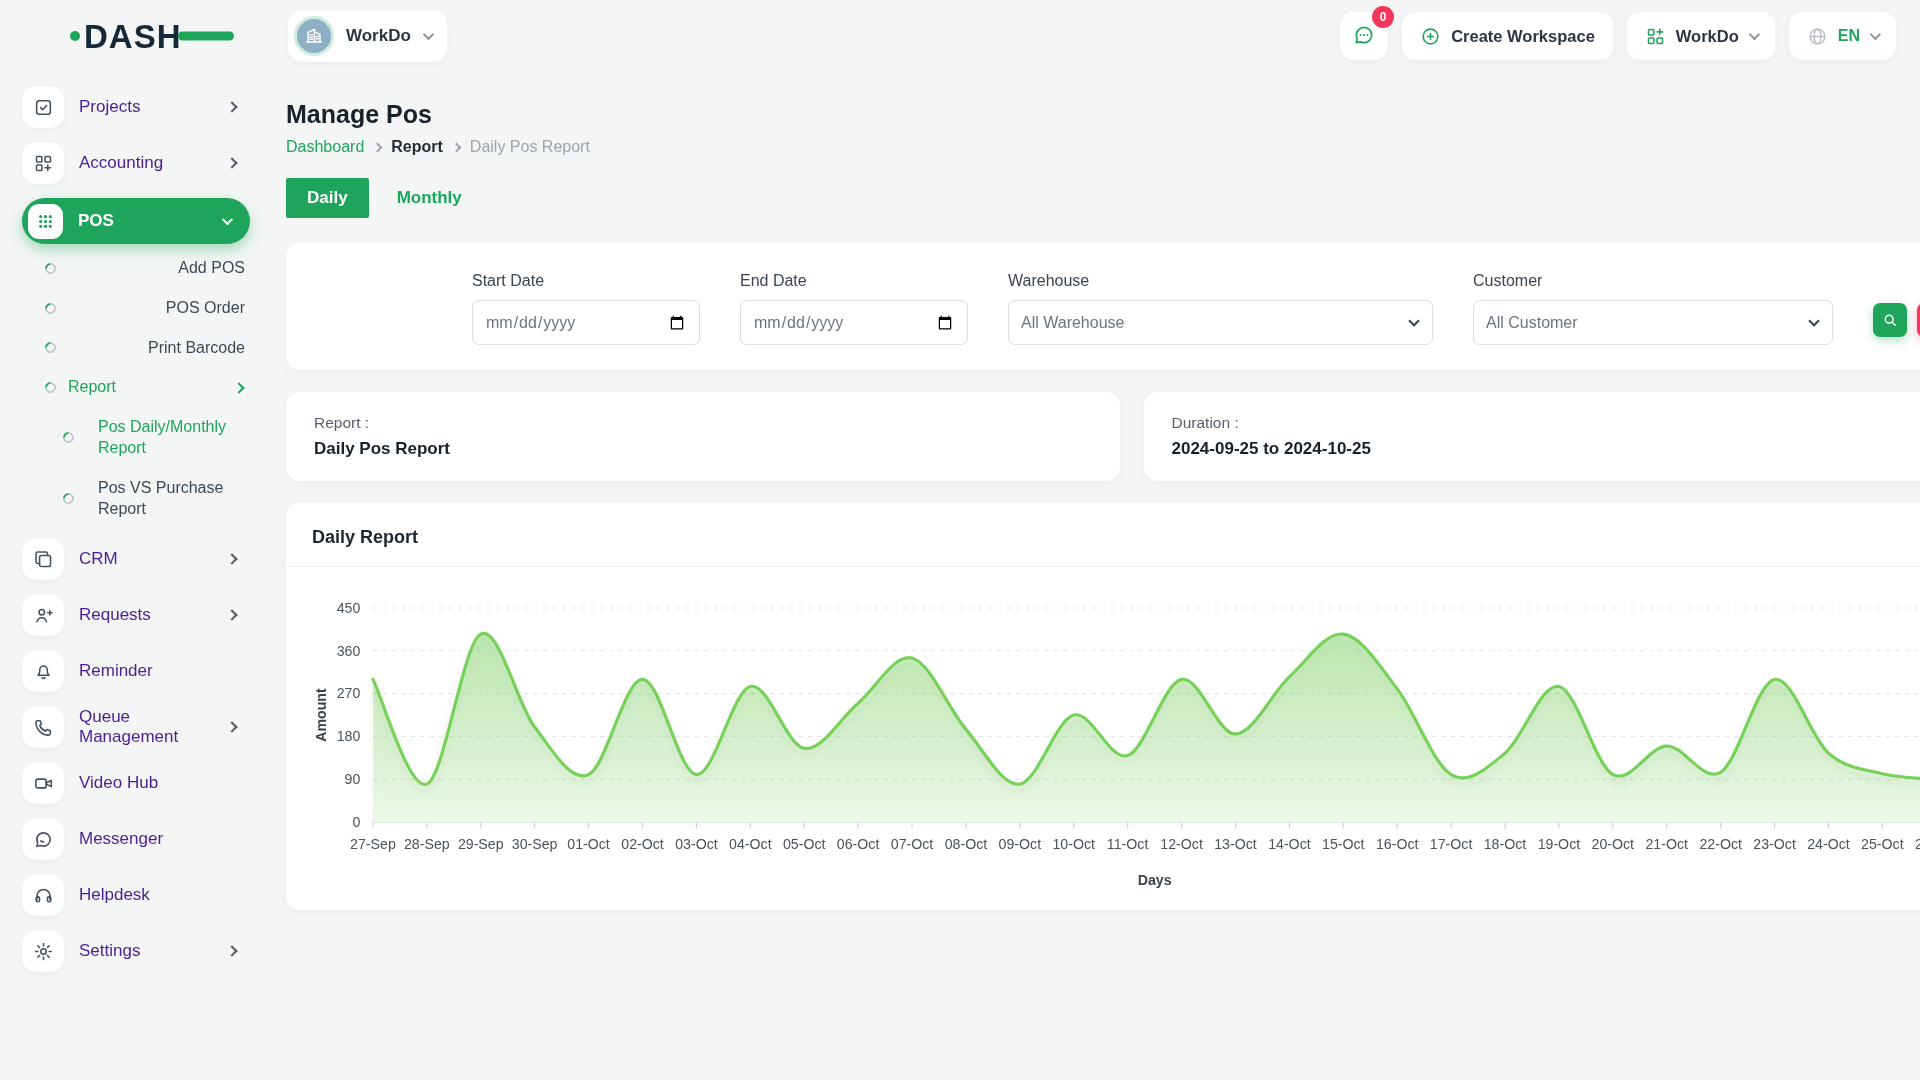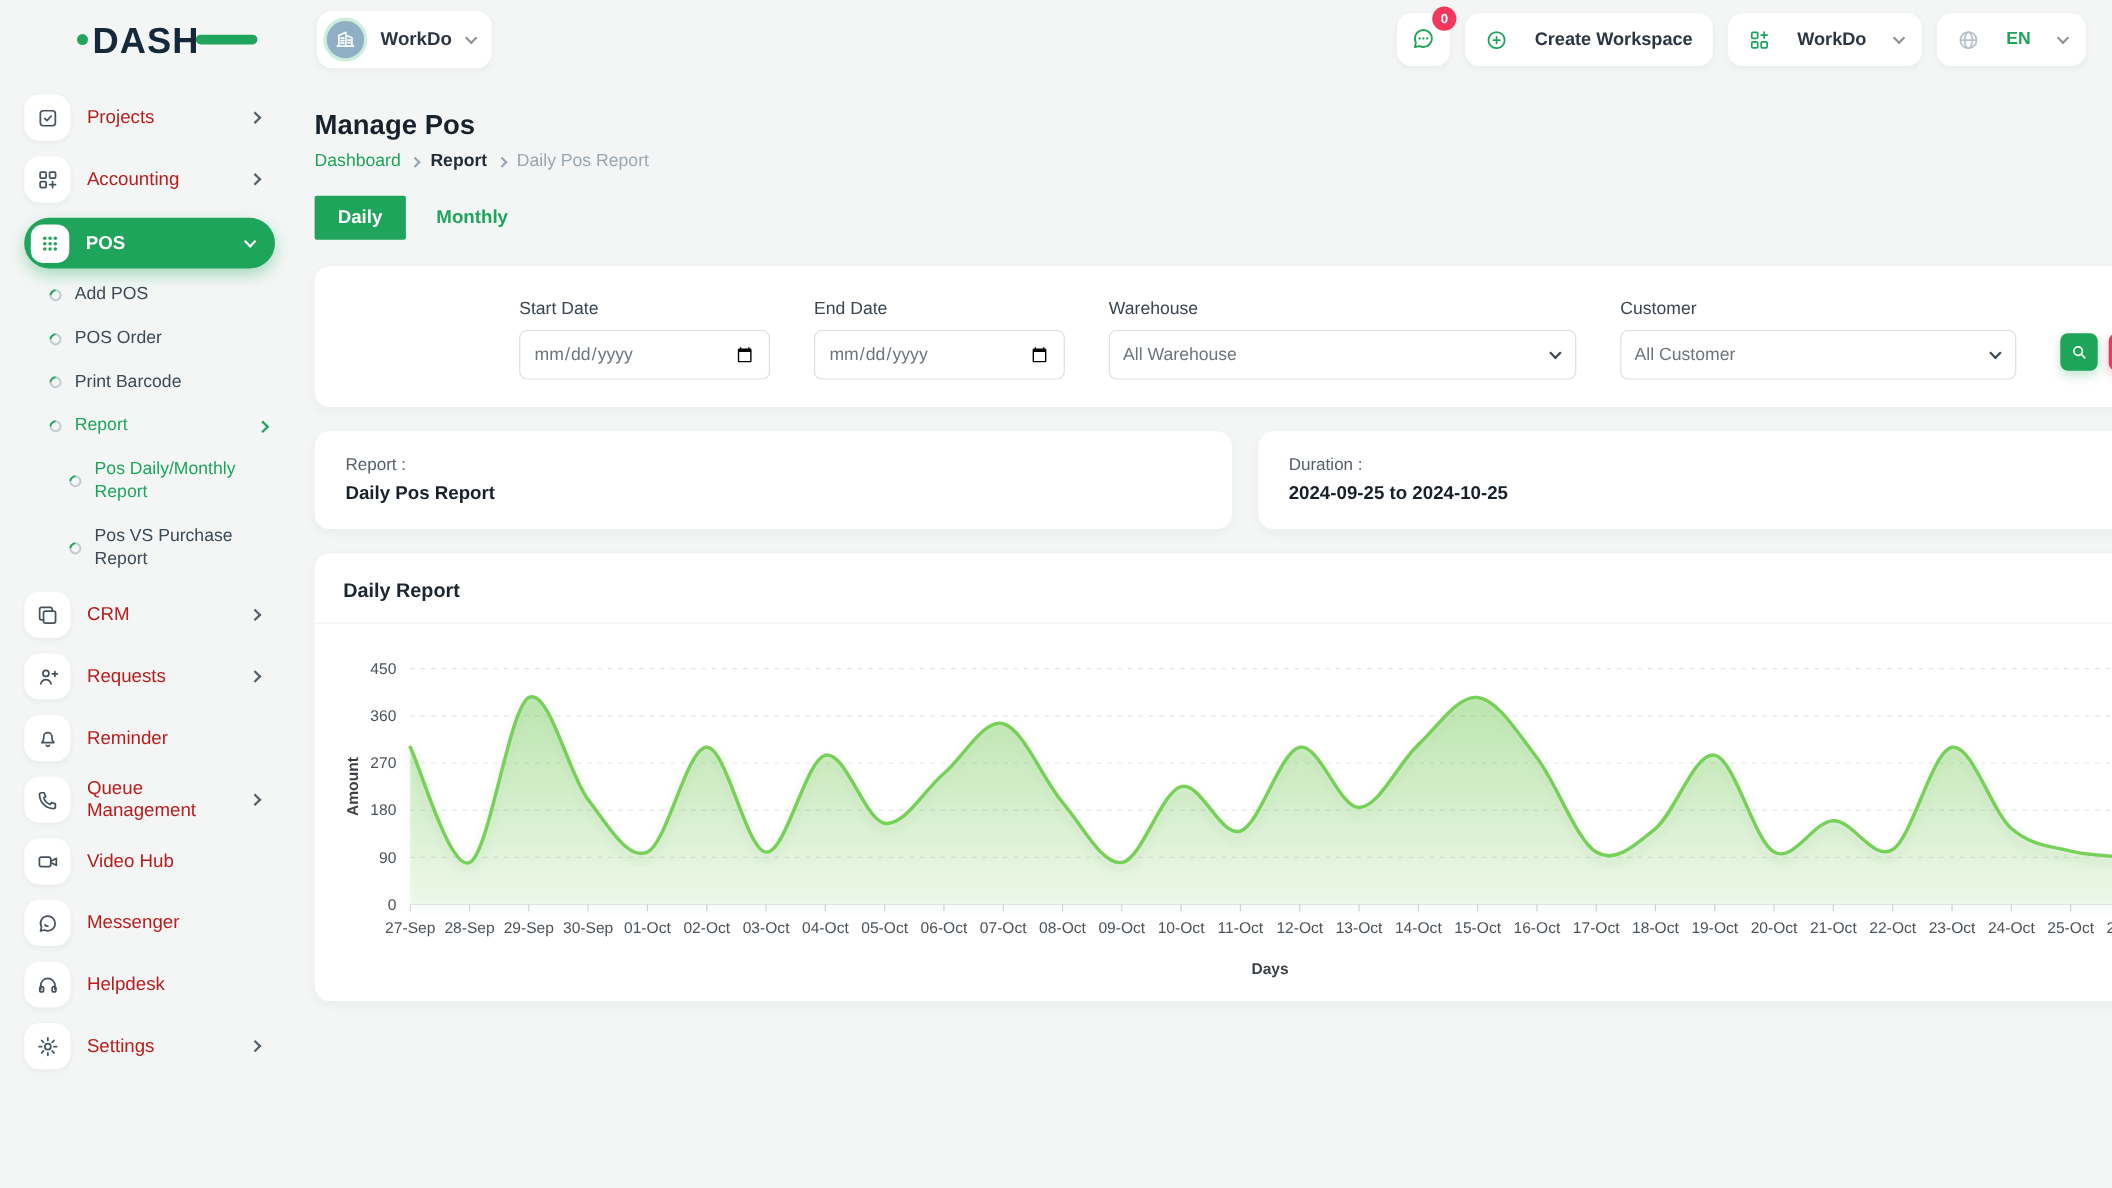--- a/index.html
+++ b/index.html
@@ -15,40 +15,40 @@
   .ws-pill{display:flex;align-items:center;gap:12px;background:#fff;border-radius:14px;padding:5px 16px 5px 6px;height:52px;box-shadow:0 2px 6px rgba(30,50,60,.05);cursor:pointer;margin-left:18px;}
   .ws-avatar{width:40px;height:40px;border-radius:50%;background:#8fb0c4;border:3px solid #cdeedd;display:flex;align-items:center;justify-content:center;color:#fff;}
   .ws-avatar svg{width:22px;height:22px;}
   .ws-name{font-size:17px;font-weight:600;color:#2b3642;}
   .chev{display:inline-block;width:8px;height:8px;border-right:2px solid currentColor;border-bottom:2px solid currentColor;transform:rotate(-45deg);color:#8b949c;flex:0 0 auto;}
   .chev.down{transform:rotate(45deg) translateY(-2px);}
   .top-right{margin-left:auto;display:flex;align-items:center;gap:14px;padding-right:24px;}
   .icon-btn{position:relative;width:48px;height:48px;background:#fff;border:none;border-radius:13px;display:flex;align-items:center;justify-content:center;color:#1ea55b;cursor:pointer;box-shadow:0 2px 6px rgba(30,50,60,.05);}
   .icon-btn svg{width:24px;height:24px;}
   .badge{position:absolute;top:-6px;right:-6px;min-width:22px;height:22px;border-radius:50%;background:#f5365c;color:#fff;font-size:12px;font-weight:700;display:flex;align-items:center;justify-content:center;}
-  .pill-btn{display:flex;align-items:center;gap:24px;height:48px;background:#fff;border:none;border-radius:13px;padding:0 18px;font-size:16.5px;font-weight:600;color:#2b3642;cursor:pointer;box-shadow:0 2px 6px rgba(30,50,60,.05);font-family:inherit;}
+  .pill-btn{display:flex;align-items:center;gap:10px;height:48px;background:#fff;border:none;border-radius:13px;padding:0 18px;font-size:16.5px;font-weight:600;color:#2b3642;cursor:pointer;box-shadow:0 2px 6px rgba(30,50,60,.05);font-family:inherit;}
   .pill-btn svg{width:21px;height:21px;}
   .green-ic{color:#1ea55b;}
   .gray-ic{color:#b9c0c7;}
   .lang-label{color:#1ea55b;font-weight:700;font-size:16px;}
 
   
   .shell{display:flex;align-items:flex-start;}
   .sidebar{width:270px;flex:0 0 270px;padding:14px 0 0 22px;}
   .side-item{display:flex;align-items:center;width:228px;margin-bottom:14px;cursor:pointer;}
   .side-icon{width:42px;height:42px;border-radius:14px;background:#fff;box-shadow:0 2px 5px rgba(30,50,60,.05);display:flex;align-items:center;justify-content:center;color:#46535f;flex:0 0 auto;}
   .side-icon svg{width:21px;height:21px;}
-  .side-label{font-size:17px;color:#b91c1c;margin-left:15px;}
+  .side-label{font-size:17px;color:#4c1d95;margin-left:15px;}
   .side-item .chev{margin-left:auto;margin-right:14px;color:#55606b;}
   .side-item.active{background:#1ea55b;border-radius:26px;height:46px;padding:0 6px;box-shadow:0 6px 14px rgba(30,165,91,.35);}
   .side-item.active .side-icon{width:35px;height:35px;border-radius:11px;color:#1ea55b;box-shadow:none;}
   .side-item.active .side-label{color:#fff;font-weight:700;}
   .side-item.active .chev{color:#fff;}
   .sub-list{margin:2px 0 8px 23px;}
-  .sub-item{display:flex;align-items:center;width:200px;margin-bottom:19px;cursor:pointer;}
+  .sub-item{display:flex;align-items:center;width:200px;margin-bottom:19px;cursor:pointer;justify-content:space-between;}
   .sub-dot{width:11px;height:11px;border-radius:50%;border:2px solid #c3cbd2;border-left-color:#1ea55b;transform:rotate(45deg);flex:0 0 auto;}
   .sub-label{font-size:16px;color:#3c4956;margin-left:12px;line-height:1.3;}
   .sub-item .chev{margin-left:auto;margin-right:2px;}
   .sub-item.active .sub-label{color:#1ea55b;}
   .sub-item.active .chev{color:#1ea55b;}
   .sub-item.lvl2{margin-left:18px;width:185px;}
   .sub-item.lvl2 .sub-label{max-width:150px;}
 
   .main{flex:1;padding:28px 15px 0 16px;}
 

